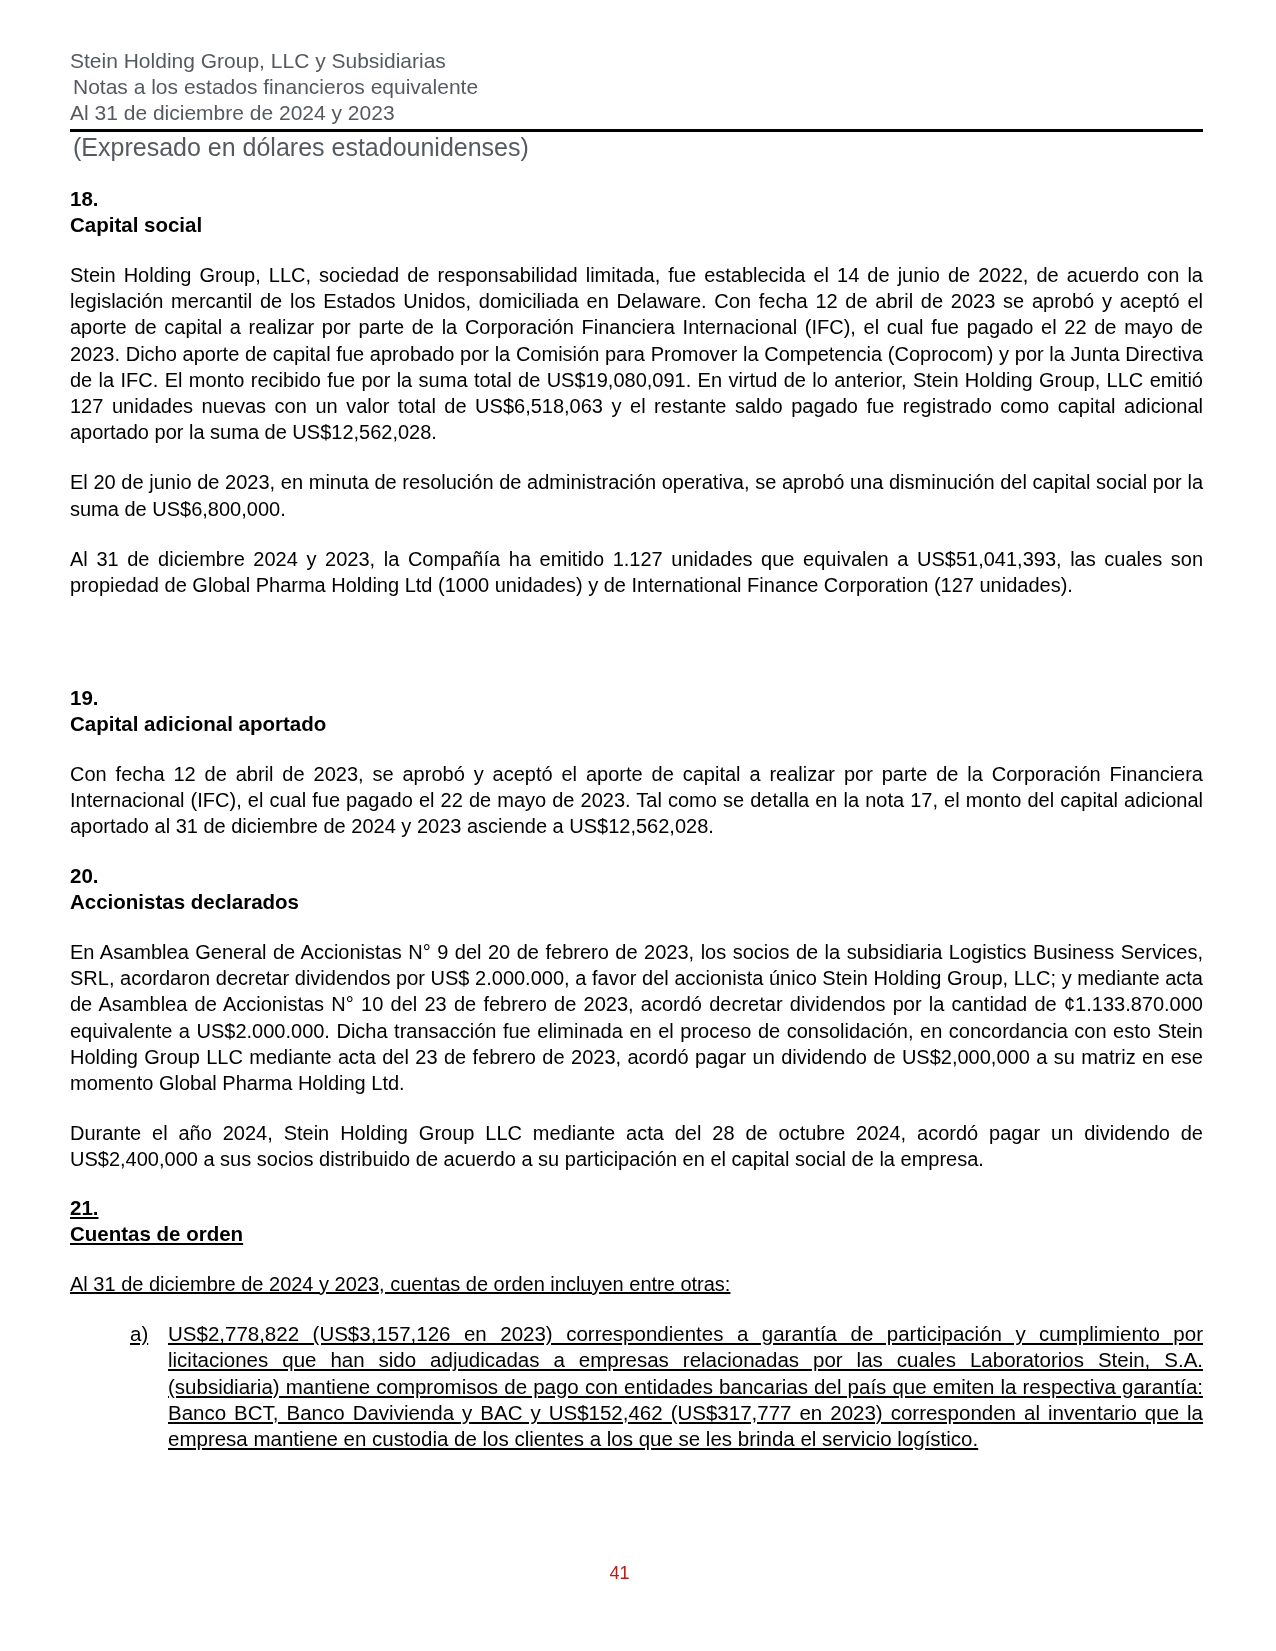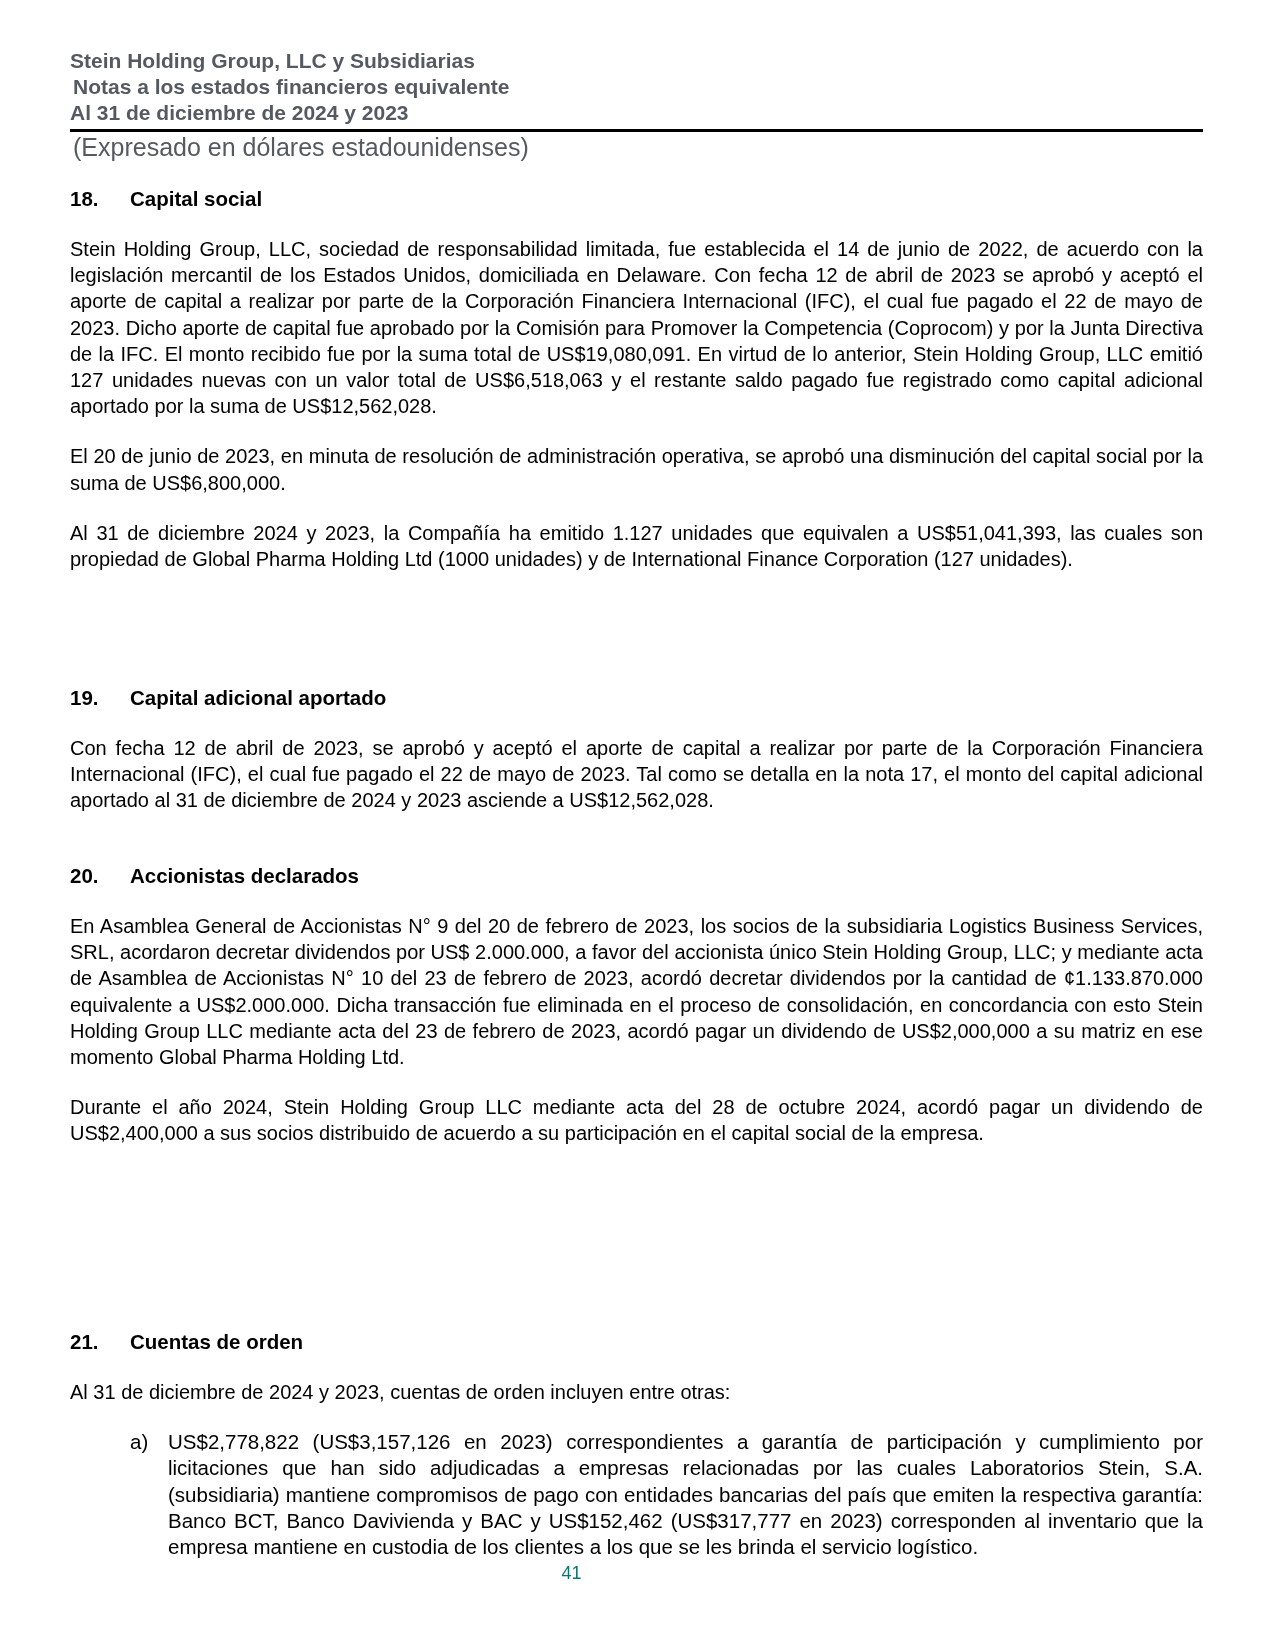--- a/index.html
+++ b/index.html
@@ -1,35 +1,35 @@
 <!DOCTYPE html>
 <html><head>
 <meta charset="utf-8">
 <style>
   html, body { margin: 0; padding: 0; background: #ffffff; }
   body {
     width: 1276px; height: 1651px; position: relative; overflow: hidden;
     font-family: "Liberation Sans", sans-serif; color: #000;
   }
   .header { position: absolute; left: 70px; top: 48px; width: 1133px; }
-  .header .line { font-size: 21px; font-weight: bold; color: #555a60; line-height: 26px; }
+  .header .line { font-size: 21px; font-weight: normal; color: #555a60; line-height: 26px; }
   .header .line.l2 { padding-left: 3px; }
   .rule { position: absolute; left: 70px; top: 129px; width: 1133px; height: 3px; background: #000; }
   .subtitle { position: absolute; left: 73px; top: 134px; font-size: 25px; color: #555a60; line-height: 26px; }
   .section { position: absolute; left: 70px; width: 1133px; }
-  .heading { display: flex; font-size: 20.5px; font-weight: bold; line-height: 26px; }
+  .heading { display: flex; font-size: 20.5px; font-weight: bold; line-height: 26px; flex-direction: column; }
   .heading .num { width: 60px; }
   .para {
     font-size: 20px; line-height: 26.2px; text-align: justify;
     text-align-last: left;
   }
   .list-item { margin-left: 60px; display: flex; font-size: 20.5px; line-height: 26.2px; }
   .list-item .marker { width: 38px; flex: none; }
   .list-item .text { flex: 1; text-align: justify; }
-  .page-num { position: absolute; top: 1563px; left: 0; width: 1143px; text-align: center; font-size: 18px; color: #0f766e; }
+  .page-num { position: absolute; top: 1563px; left: 0; width: 1143px; text-align: center; font-size: 18px; color: #b91c1c; padding-left: 48px; }
 </style>
 </head>
 <body>
 
 <div class="header">
   <div class="line">Stein Holding Group, LLC y Subsidiarias</div>
   <div class="line l2">Notas a los estados financieros equivalente</div>
   <div class="line">Al 31 de diciembre de 2024 y 2023</div>
 </div>
 <div class="rule"></div>
@@ -55,21 +55,21 @@
 
 <div class="section" style="top:863px;">
   <div class="heading">
     <span class="num">20.</span>
     <span>Accionistas declarados</span>
   </div>
   <p class="para" style="margin-top:24px;margin-bottom:0;">En Asamblea General de Accionistas N° 9 del 20 de febrero de 2023, los socios de la subsidiaria Logistics Business Services, SRL, acordaron decretar dividendos por US$ 2.000.000, a favor del accionista único Stein Holding Group, LLC; y mediante acta de Asamblea de Accionistas N° 10 del 23 de febrero de 2023, acordó decretar dividendos por la cantidad de ¢1.133.870.000 equivalente a US$2.000.000. Dicha transacción fue eliminada en el proceso de consolidación, en concordancia con esto Stein Holding Group LLC mediante acta del 23 de febrero de 2023, acordó pagar un dividendo de US$2,000,000 a su matriz en ese momento Global Pharma Holding Ltd.</p>
   <p class="para" style="margin-top:24px;margin-bottom:0;">Durante el año 2024, Stein Holding Group LLC mediante acta del 28 de octubre 2024, acordó pagar un dividendo de US$2,400,000 a sus socios distribuido de acuerdo a su participación en el capital social de la empresa.</p>
 </div>
 
-<div class="section" style="top:1329px;">
+<div class="section" style="top:1195px;text-decoration:underline;">
   <div class="heading">
     <span class="num">21.</span>
     <span>Cuentas de orden</span>
   </div>
   <p class="para" style="margin-top:24px;margin-bottom:0;">Al 31 de diciembre de 2024 y 2023, cuentas de orden incluyen entre otras:</p>
   <div class="list-item" style="margin-top:24px;">
     <span class="marker">a)</span>
     <span class="text">US$2,778,822 (US$3,157,126 en 2023) correspondientes a garantía de participación y cumplimiento por licitaciones que han sido adjudicadas a empresas relacionadas por las cuales Laboratorios Stein, S.A. (subsidiaria) mantiene compromisos de pago con entidades bancarias del país que emiten la respectiva garantía: Banco BCT, Banco Davivienda y BAC y US$152,462 (US$317,777 en 2023) corresponden al inventario que la empresa mantiene en custodia de los clientes a los que se les brinda el servicio logístico.</span>
   </div>
 </div>

